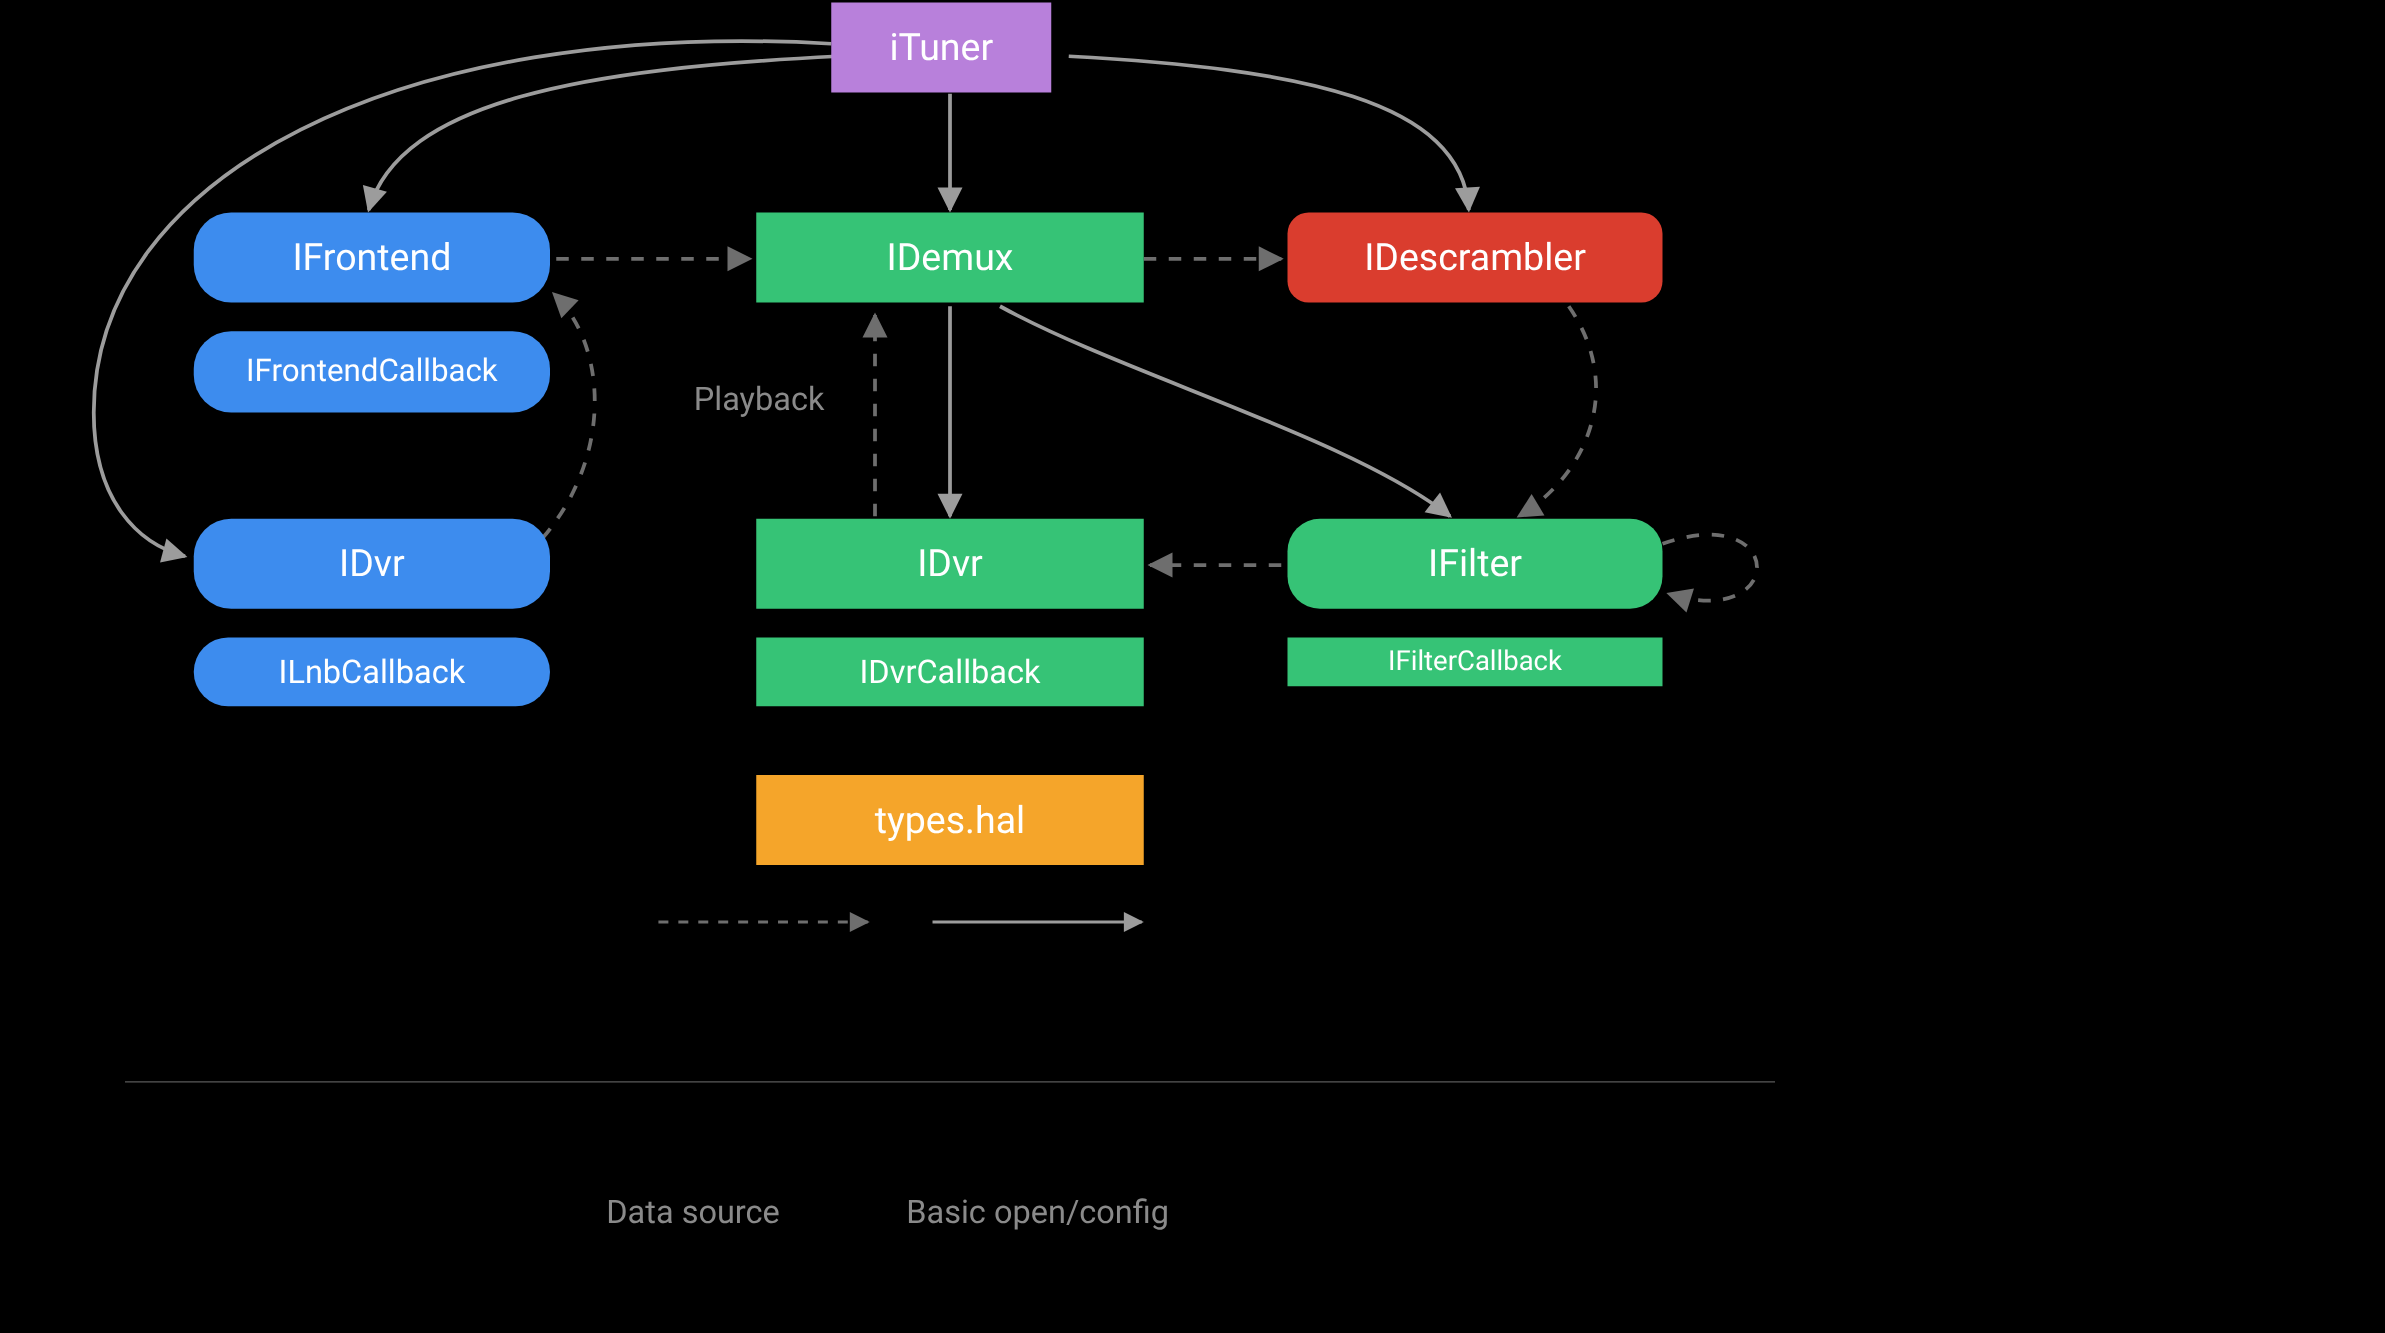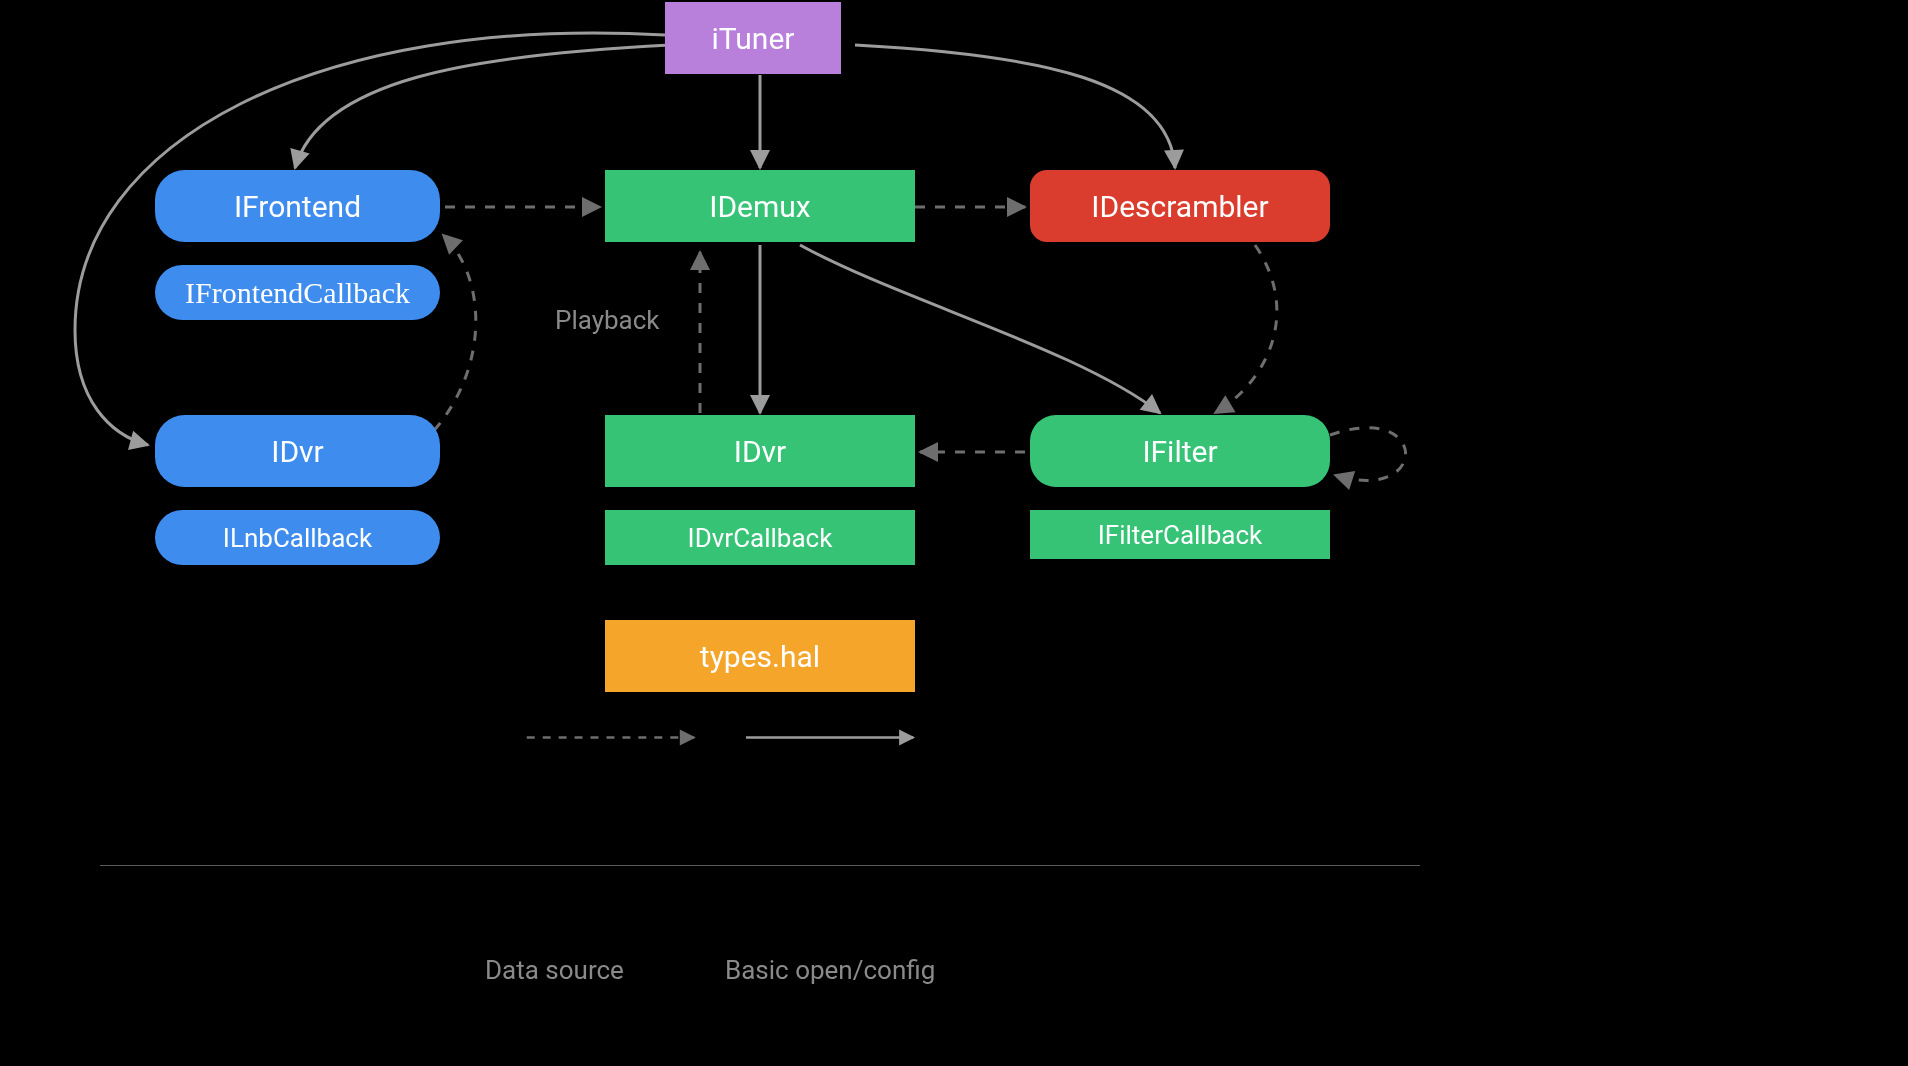--- a/index.html
+++ b/index.html
@@ -90,32 +90,32 @@
     <path d="M1025,452 L920,452" stroke="#6e6e6e" stroke-width="3" stroke-dasharray="10 10" fill="none" marker-end="url(#arrow-dash)"></path>
 
     <path d="M1255,245 C1300,310 1270,380 1215,413" stroke="#6e6e6e" stroke-width="3" stroke-dasharray="10 10" fill="none" marker-end="url(#arrow-dash)"></path>
 
     <path d="M1330,435 C1430,400 1430,505 1335,475" stroke="#6e6e6e" stroke-width="3" stroke-dasharray="10 10" fill="none" marker-end="url(#arrow-dash)"></path>
   </svg>
 
   <div class="box purple" style="left:665px; top:2px;  width:176px; height:72px;">iTuner</div>
 
   <div class="box blue" style="left:155px; top:170px; width:285px; height:72px;">IFrontend</div>
-  <div class="box blue" style="left:155px; top:265px; width:285px; height:55px; font-size:30px;font-family:Liberation Serif, serif;">IFrontendCallback</div>
+  <div class="box blue" style="left:155px; top:265px; width:285px; height:65px; font-size:25px;">IFrontendCallback</div>
 
   <div class="box blue" style="left:155px; top:415px; width:285px; height:72px;">IDvr</div>
   <div class="box blue" style="left:155px; top:510px; width:285px; height:55px; font-size:26px;">ILnbCallback</div>
 
   <div class="box green" style="left:605px; top:170px; width:310px; height:72px;">IDemux</div>
 
   <div class="box green" style="left:605px; top:415px; width:310px; height:72px;">IDvr</div>
   <div class="box green" style="left:605px; top:510px; width:310px; height:55px; font-size:26px;">IDvrCallback</div>
 
   <div class="box green" style="left:1030px;top:415px; width:300px; height:72px;border-radius:26px;">IFilter</div>
-  <div class="box green" style="left:1030px;top:510px; width:300px; height:49px; font-size:26px;">IFilterCallback</div>
+  <div class="box green" style="left:1030px;top:510px; width:300px; height:39px; font-size:22px;">IFilterCallback</div>
 
   <div class="box red" style="left:1030px;top:170px; width:300px; height:72px;border-radius:17px;">IDescrambler</div>
 
   <div class="box orange" style="left:605px; top:620px; width:310px; height:72px;">types.hal</div>
 
   <div class="annot" style="left:555px; top:305px;">Playback</div>
 
   <div class="legend-bar"></div>
 
   <svg class="layer" style="top:0;" viewBox="0 0 1500 1066" height="1066">

